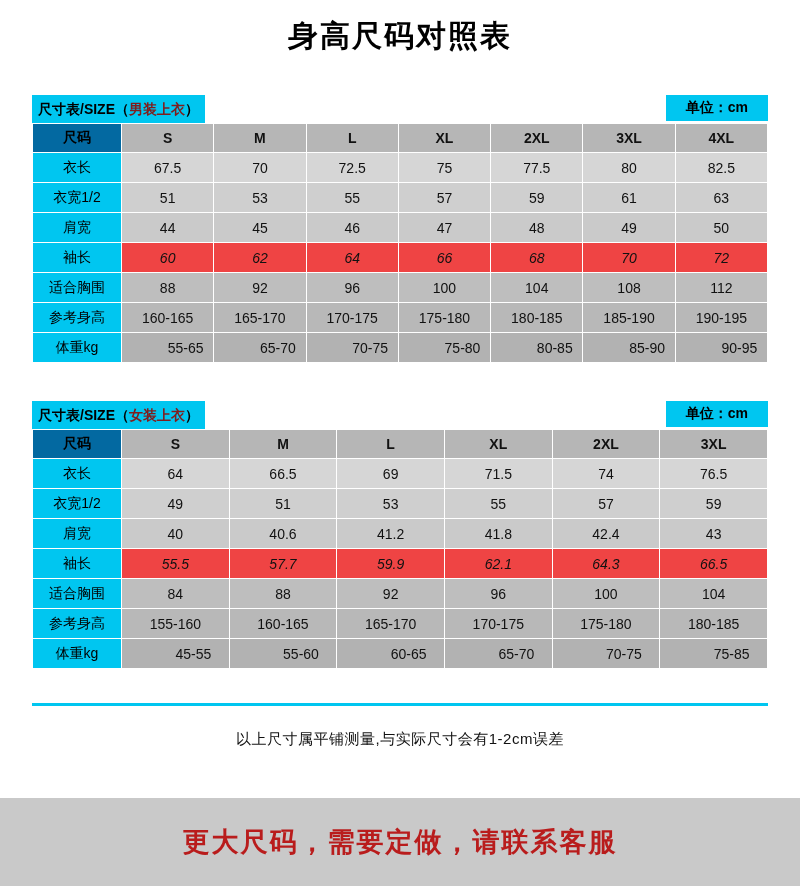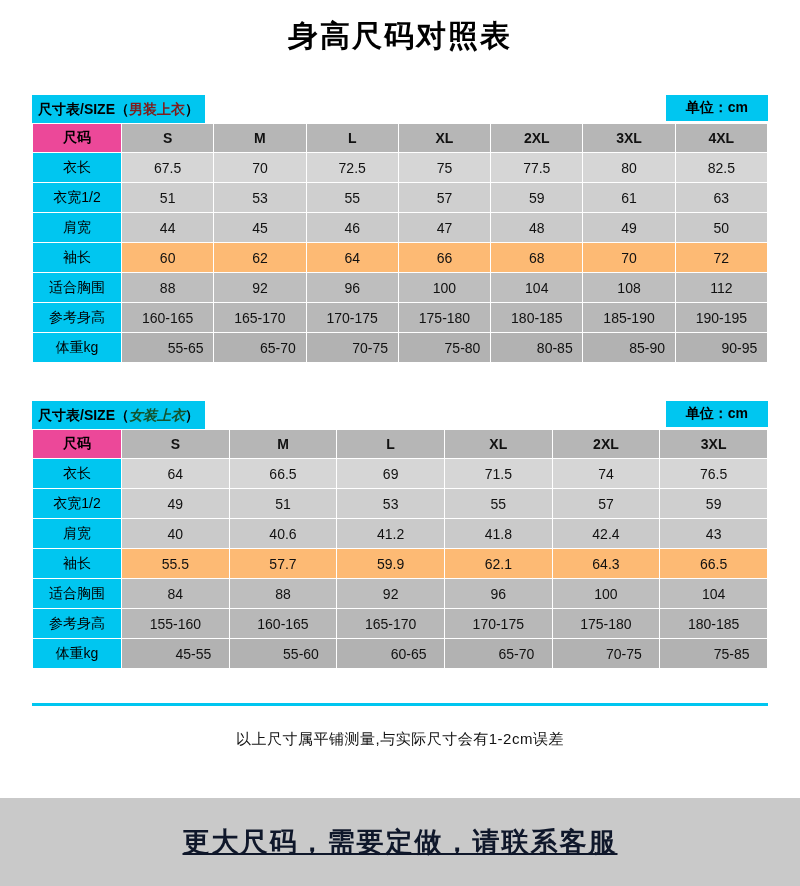--- a/index.html
+++ b/index.html
@@ -41,21 +41,21 @@
     color: #000;
     font-size: 14px;
     font-weight: bold;
     display: flex;
     align-items: center;
     padding: 14px 6px;
     white-space: nowrap;
     line-height: 1;
   }
   .hdr-left .accent-male { color: #7f1d1d; font-weight: bold; text-align: right; }
-  .hdr-left .accent-female { color: #14532d; font-weight: bold; font-style: italic; }
+  .hdr-left .accent-female { color: #7f1d1d; font-weight: bold; }
   .hdr-mid {
     flex: 1;
   }
   .hdr-right {
     background: #00c6f0;
     color: #000;
     font-size: 14px;
     font-weight: bold;
     display: flex;
     align-items: center;
@@ -76,32 +76,32 @@
     height: 29px;
     padding: 0;
     color: #111;
   }
   table.size-table tr.head-row td {
     background: #b6b6b6;
     font-weight: bold;
     height: 28px;
   }
   table.size-table tr.head-row td.rowlabel {
-    background: #ec4899;
+    background: #0369a1;
   }
   table.size-table td.rowlabel {
     background: #00c6f0;
     font-weight: normal;
     width: 88px;
     color: #000;
   }
   table.size-table tr.band-a td.datacell { background: #d6d6d6; }
   table.size-table tr.band-b td.datacell { background: #cfcfcf; text-align: center; }
   table.size-table tr.band-c td.datacell { background: #cacaca; }
-  table.size-table tr.band-d td.datacell { background: #fdba74; }
+  table.size-table tr.band-d td.datacell { background: #ef4444; font-style: italic; }
   table.size-table tr.band-e td.datacell { background: #bebebe; }
   table.size-table tr.band-f td.datacell { background: #b8b8b8; }
   table.size-table tr.band-g td.datacell { background: #b2b2b2; padding-left: 36px; }
 
   .divider {
     width: 736px;
     height: 3px;
     background: #00c6f0;
     margin: 34px auto 0 auto;
   }
@@ -121,23 +121,22 @@
     width: 800px;
     height: 88px;
     background: #c9c9c9;
     display: flex;
     align-items: center;
     justify-content: center;
   }
   .footer-text {
     font-size: 27px;
     font-weight: bold;
-    color: #0f172a;
+    color: #b91c1c;
     letter-spacing: 2px;
-    text-decoration: underline;
   }
 </style>
 </head>
 <body>
 
 <div class="page-title">身高尺码对照表</div>
 
 <div class="table-block block-gap-1">
   <div class="hdr-row">
     <div class="hdr-left">

